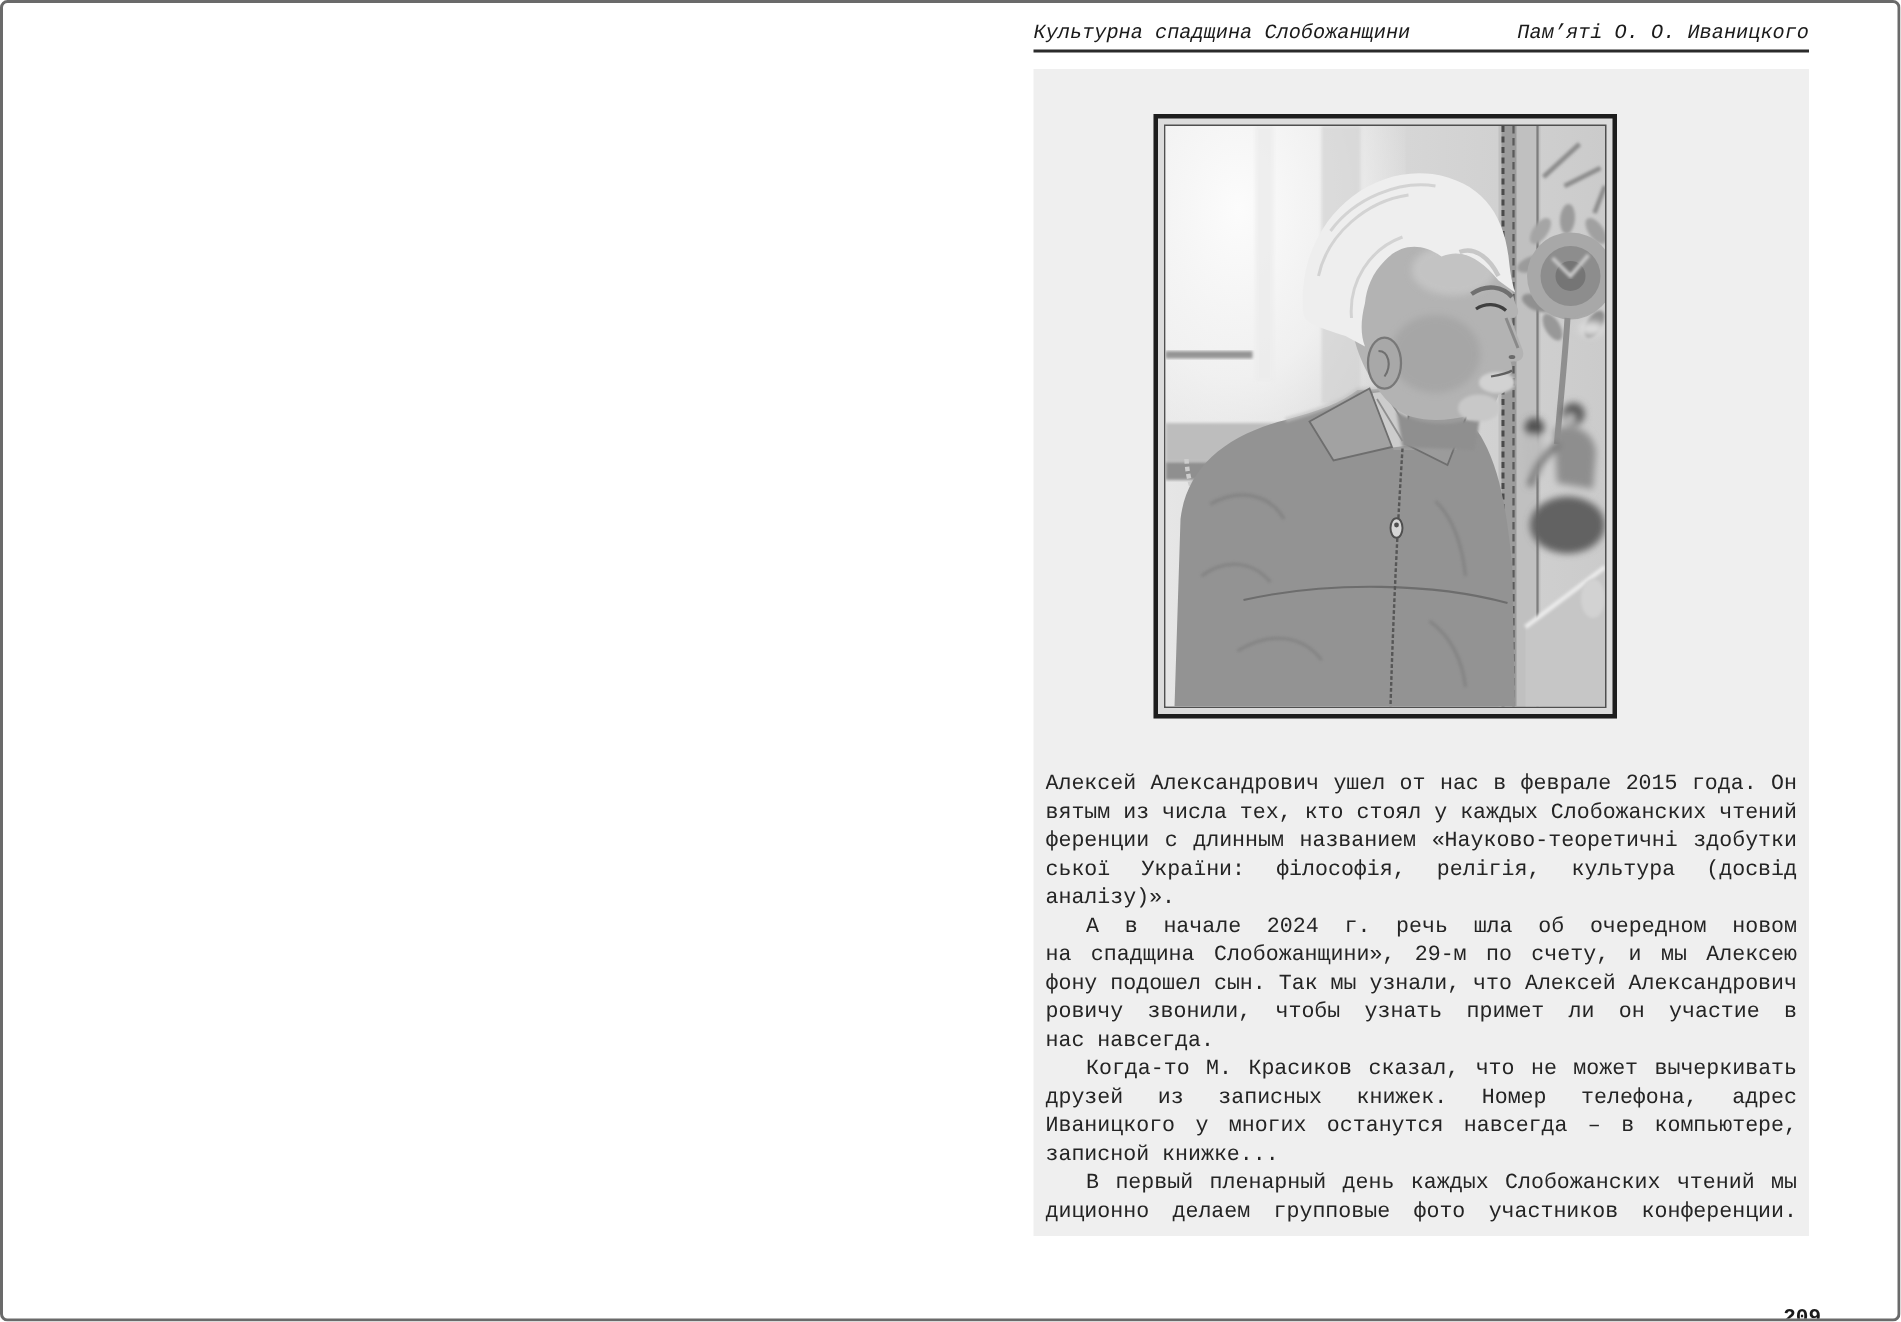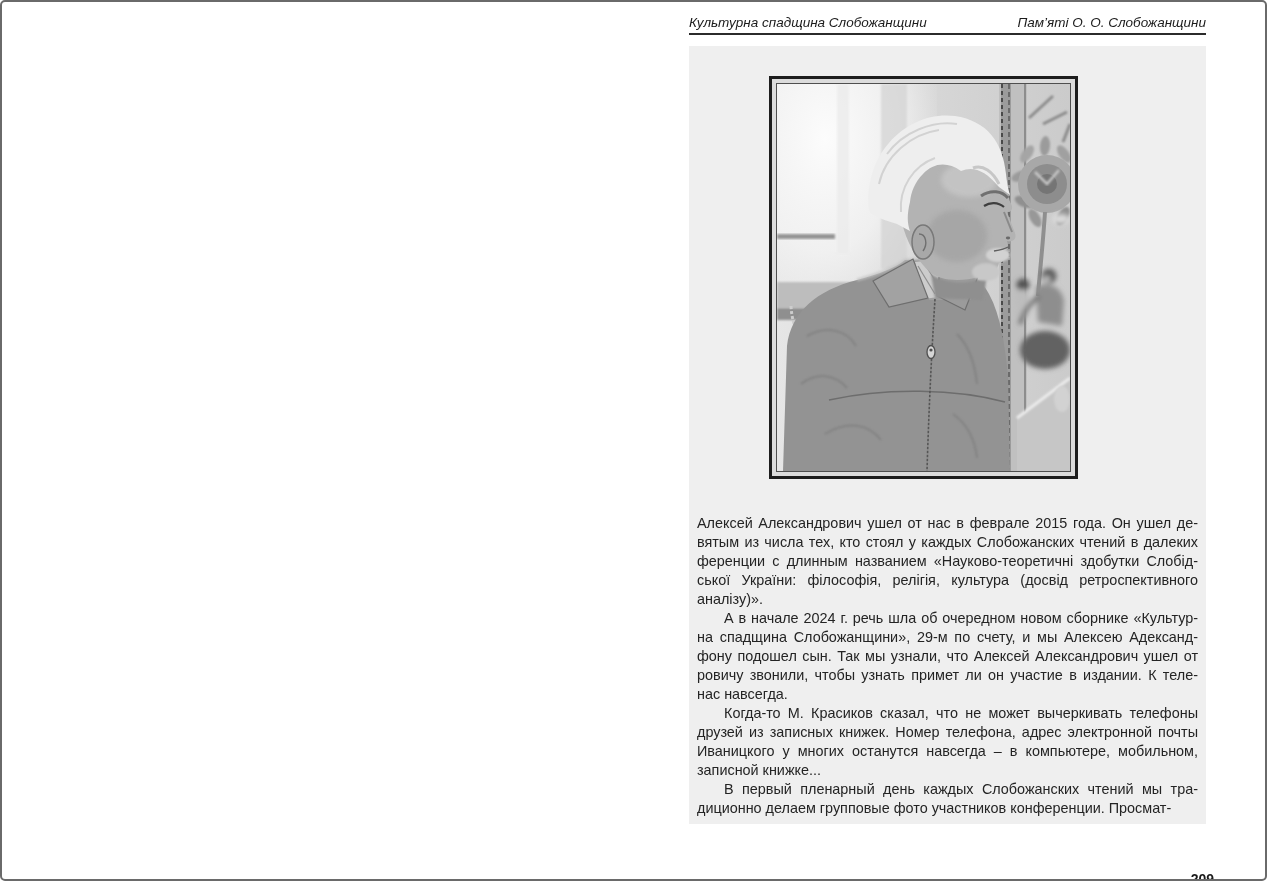--- a/index.html
+++ b/index.html
@@ -1,19 +1,19 @@
 <!DOCTYPE html>
 <html><head>
 <meta charset="utf-8">
 <style>
   html,body { margin:0; padding:0; background:#ffffff; }
   .page {
     position:relative; width:1267px; height:881px; box-sizing:border-box;
     background:#ffffff; border:2px solid #6a6a6a; border-radius:5px;
-    font-family:Liberation Sans, sans-serif; overflow:hidden;
+    font-family:Liberation Mono, monospace; overflow:hidden;
   }
   .running-head {
     position:absolute; left:687px; top:13px; width:517px;
     display:flex; justify-content:space-between;
     font-style:italic; font-size:13.5px; color:#1b1b1b; line-height:16px;
   }
   .head-rule {
     position:absolute; left:687px; top:31px; width:517px; height:0;
     border-top:2px solid #2b2b2b;
   }
@@ -39,21 +39,21 @@
     text-align:right; font-size:14px; font-weight:bold; color:#1a1a1a;margin-top:29px;
   }
 </style>
 </head>
 <body>
 
 <div class="page">
 
   <div class="running-head">
     <span>Культурна спадщина Слобожанщини</span>
-    <span>Пам’яті О. О. Слобожанщини</span>
+    <span>Пам’яті О. О. Иваницкого</span>
   </div>
   <div class="head-rule"></div>
 
   <div class="content-panel">
 
     <figure class="photo-frame" aria-label="Black-and-white portrait photograph of O. O. Ivanytskyi: an elderly man with white hair and a white goatee, in profile facing right, wearing a light zippered jacket; behind him a dried sunflower wreath on a stick and small puppet figures">
       <div class="photo-mat">
         <svg width="293" height="387" viewBox="0 0 293 387">
           <defs>
             <linearGradient id="wall" x1="0" y1="0" x2="1" y2="0">

